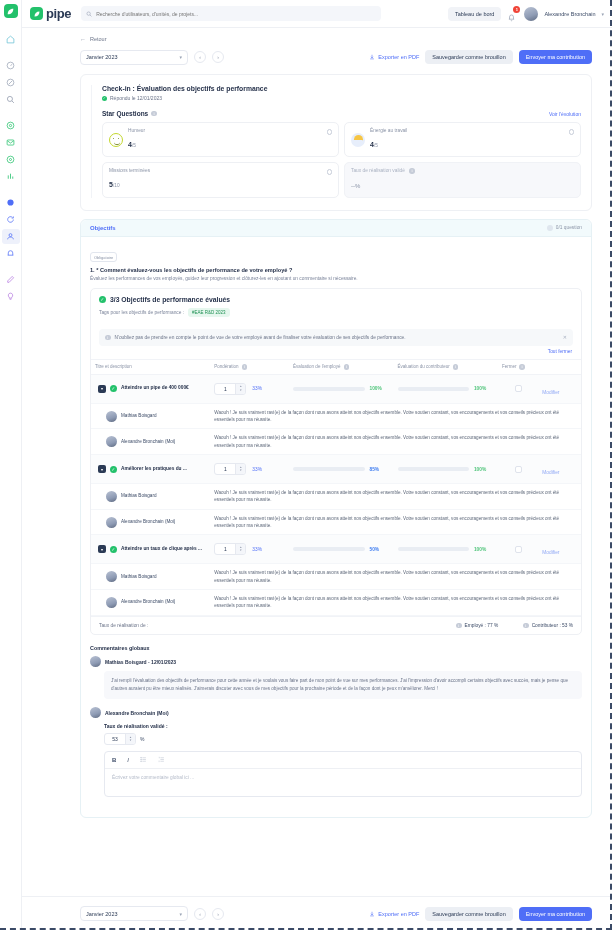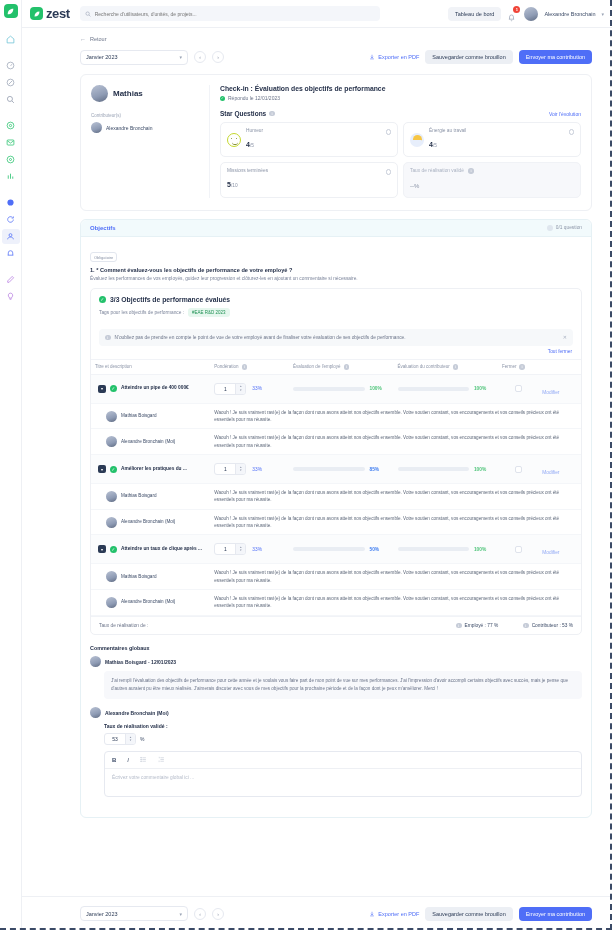--- a/index.html
+++ b/index.html
@@ -464,21 +464,21 @@
   </div>
 </div>
 
 <div class="topbar">
   <div class="brand">
     <span class="brand-mark">
       <svg viewBox="0 0 16 16" fill="none">
           <path d="M13 3C13 9 9.5 13 3 13C3 7 6.5 3 13 3Z" fill="#fff"></path>
         </svg>
     </span>
-    <span class="brand-name">zest</span>
+    <span class="brand-name">pipe</span>
   </div>
   <div class="search">
     <svg viewBox="0 0 16 16" fill="none" stroke="#9aa3b5" stroke-width="1.6">
         <circle cx="7" cy="7" r="4.5"></circle>
         <path d="M10.5 10.5L14.5 14.5"></path>
       </svg>
     <input type="text" placeholder="Recherche d'utilisateurs, d'unités, de projets..." style="">
   </div>
   <div class="top-right">
     <button class="btn-dash">Tableau de bord</button>
@@ -517,31 +517,20 @@
           <path d="M5 7.5L8 10.5l3-3"></path>
           <path d="M3 13h10"></path>
         </svg>
       <span>Exporter en PDF</span>
     </div>
     <button class="btn-grey">Sauvegarder comme brouillon</button>
     <button class="btn-blue">Envoyer ma contribution</button>
   </div>
 
   <div class="card profile-card">
-    <div class="profile-left">
-      <div class="profile-name-row">
-        <span class="avatar av-20"></span>
-        <span class="profile-name">Mathias</span>
-      </div>
-      <div class="contrib-label">Contributeur(s)</div>
-      <div class="contrib-row">
-        <span class="avatar av-12"></span>
-        <span class="contrib-name">Alexandre Bronchain</span>
-      </div>
-    </div>
     <div class="profile-right">
       <div class="checkin-title">Check-in : Évaluation des objectifs de performance</div>
       <div class="checkin-sub">
         <span class="dotok">✓</span>
         <span class="txt">Répondu le 12/01/2023</span>
       </div>
       <div class="sq-head">
         <span class="sq-title">Star Questions</span>
         <span class="info-dot">i</span>
         <span class="sq-link">Voir l'évolution</span>

